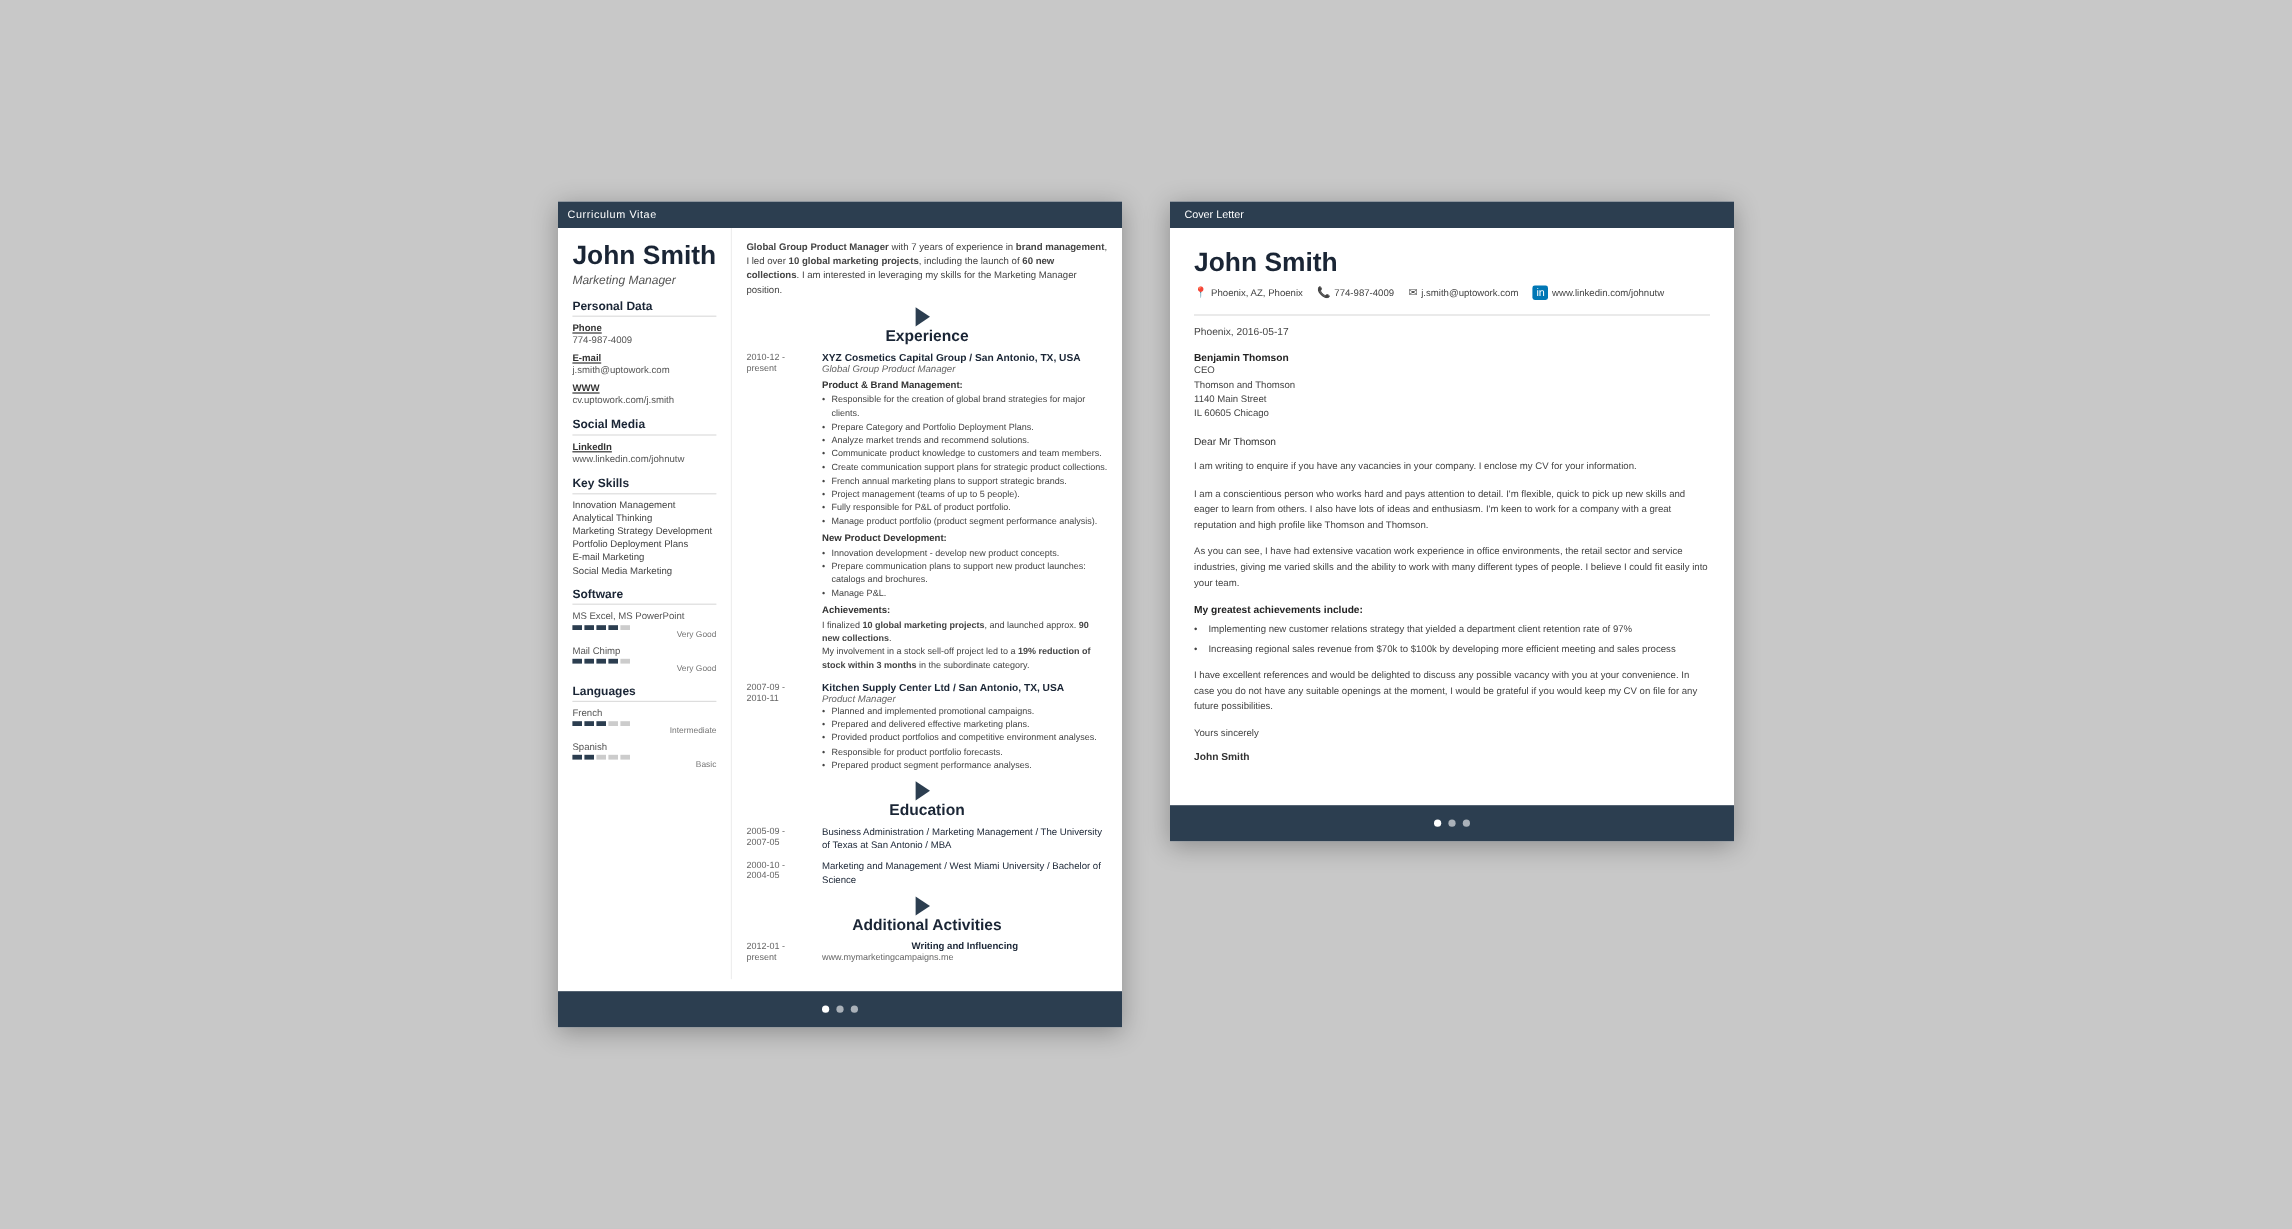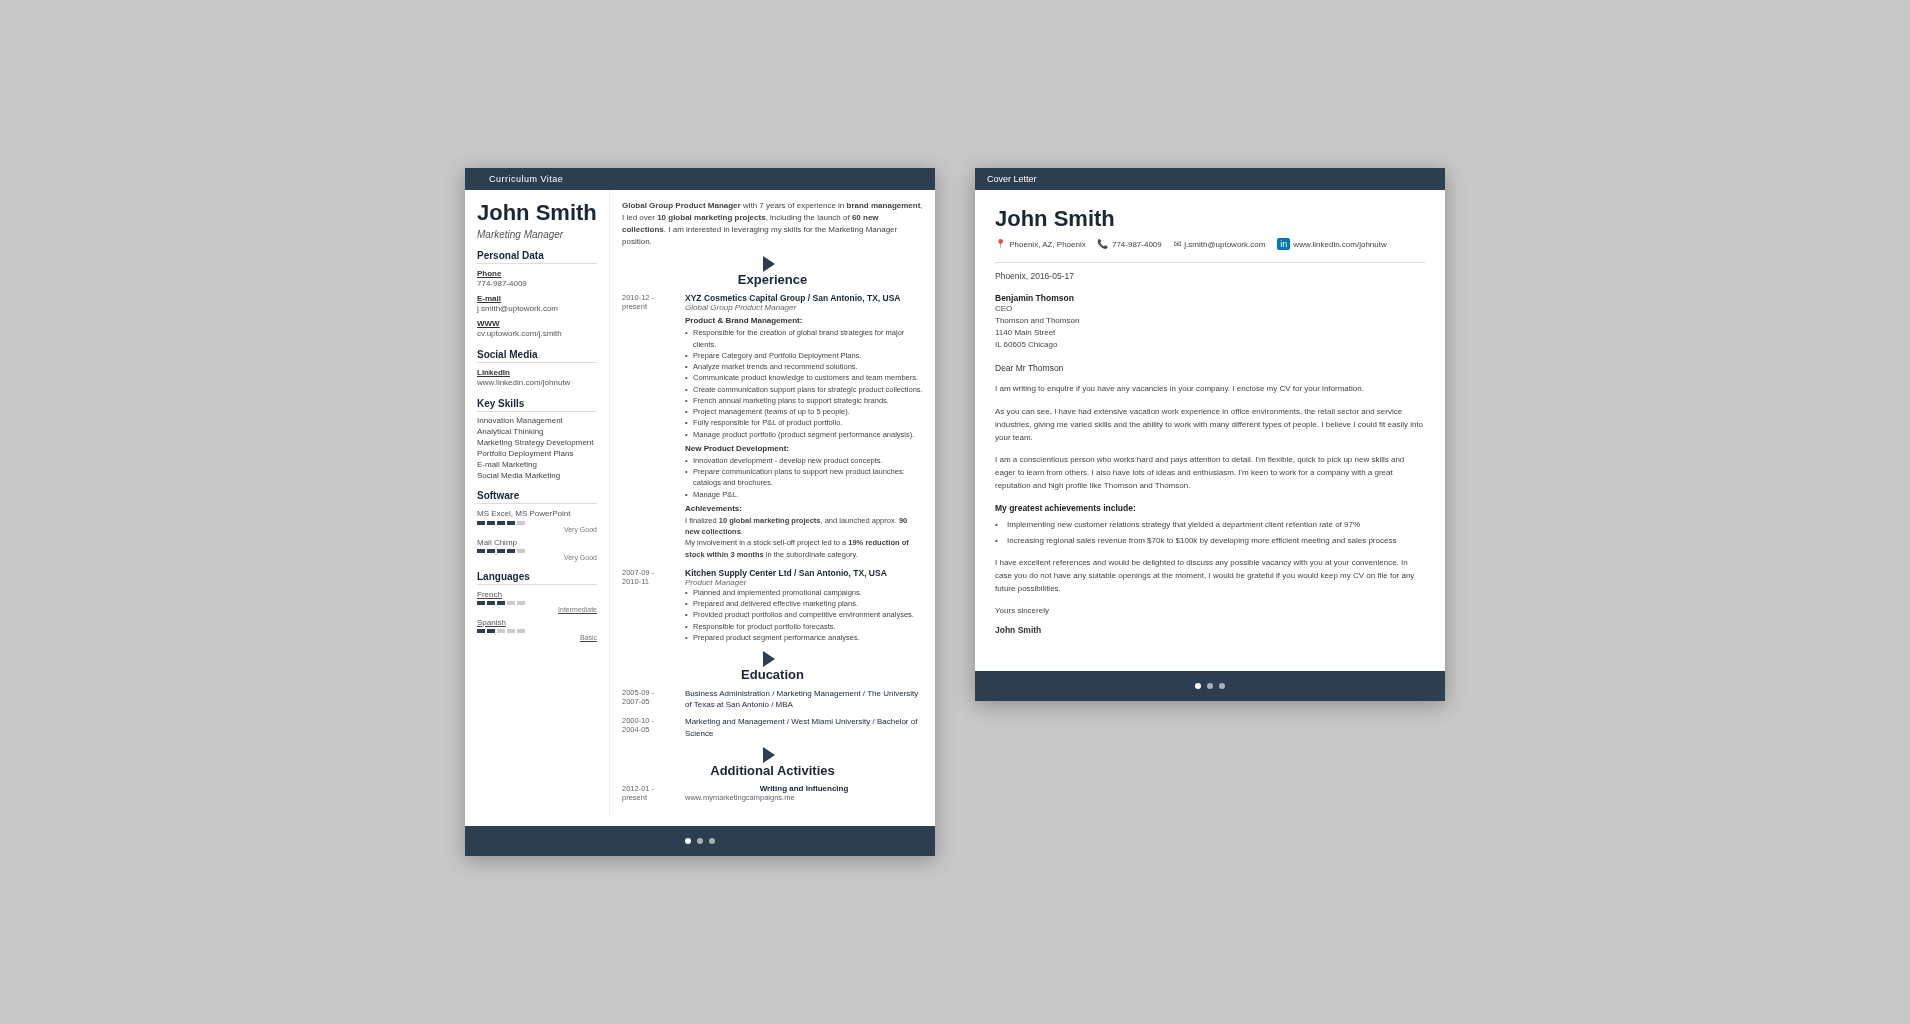--- a/index.html
+++ b/index.html
@@ -21,21 +21,21 @@
     
     .cv-document {
       width: 470px;
       background: #fff;
       box-shadow: 0 4px 20px rgba(0,0,0,0.3);
       position: relative;
     }
     .cv-header-bar {
       background: #2c3e50;
       color: #fff;
-      padding: 6px 24px;
+      padding: 6px 8px;
       font-size: 9px;
       letter-spacing: 0.5px;
     }
     .cv-body {
       display: flex;
     }
     .cv-sidebar {
       width: 145px;
       background: #fff;
       padding: 10px 12px;
@@ -106,21 +106,20 @@
     .rating-label {
       font-size: 7px;
       color: #777;
       text-align: right;
       margin-top: 1px;
     }
     .lang-item {
       font-size: 8px;
       color: #444;
       margin-top: 4px;
-      text-decoration: underline;
     }
     
     .cv-intro {
       font-size: 8px;
       color: #444;
       line-height: 1.5;
       margin-bottom: 8px;
     }
     .cv-intro strong {
       font-weight: bold;
@@ -594,22 +593,22 @@
         <div class="recipient-name">Benjamin Thomson</div>
         <div class="recipient-detail">CEO</div>
         <div class="recipient-detail">Thomson and Thomson</div>
         <div class="recipient-detail">1140 Main Street</div>
         <div class="recipient-detail">IL 60605 Chicago</div>
       </div>
 
       <div class="cover-greeting">Dear Mr Thomson</div>
 
       <div class="cover-paragraph">I am writing to enquire if you have any vacancies in your company. I enclose my CV for your information.</div>
+      <div class="cover-paragraph">I am a conscientious person who works hard and pays attention to detail. I'm flexible, quick to pick up new skills and eager to learn from others. I also have lots of ideas and enthusiasm. I'm keen to work for a company with a great reputation and high profile like Thomson and Thomson.</div>
       <div class="cover-paragraph">As you can see, I have had extensive vacation work experience in office environments, the retail sector and service industries, giving me varied skills and the ability to work with many different types of people. I believe I could fit easily into your team.</div>
-      <div class="cover-paragraph">I am a conscientious person who works hard and pays attention to detail. I'm flexible, quick to pick up new skills and eager to learn from others. I also have lots of ideas and enthusiasm. I'm keen to work for a company with a great reputation and high profile like Thomson and Thomson.</div>
 
       <div class="cover-achievements-title">My greatest achievements include:</div>
       <div class="cover-bullet">Implementing new customer relations strategy that yielded a department client retention rate of 97%</div>
       <div class="cover-bullet">Increasing regional sales revenue from $70k to $100k by developing more efficient meeting and sales process</div>
 
       <div class="cover-paragraph" style="margin-top:10px;">I have excellent references and would be delighted to discuss any possible vacancy with you at your convenience. In case you do not have any suitable openings at the moment, I would be grateful if you would keep my CV on file for any future possibilities.</div>
 
       <div class="cover-closing">Yours sincerely</div>
       <div class="cover-signature">John Smith</div>
     </div>

